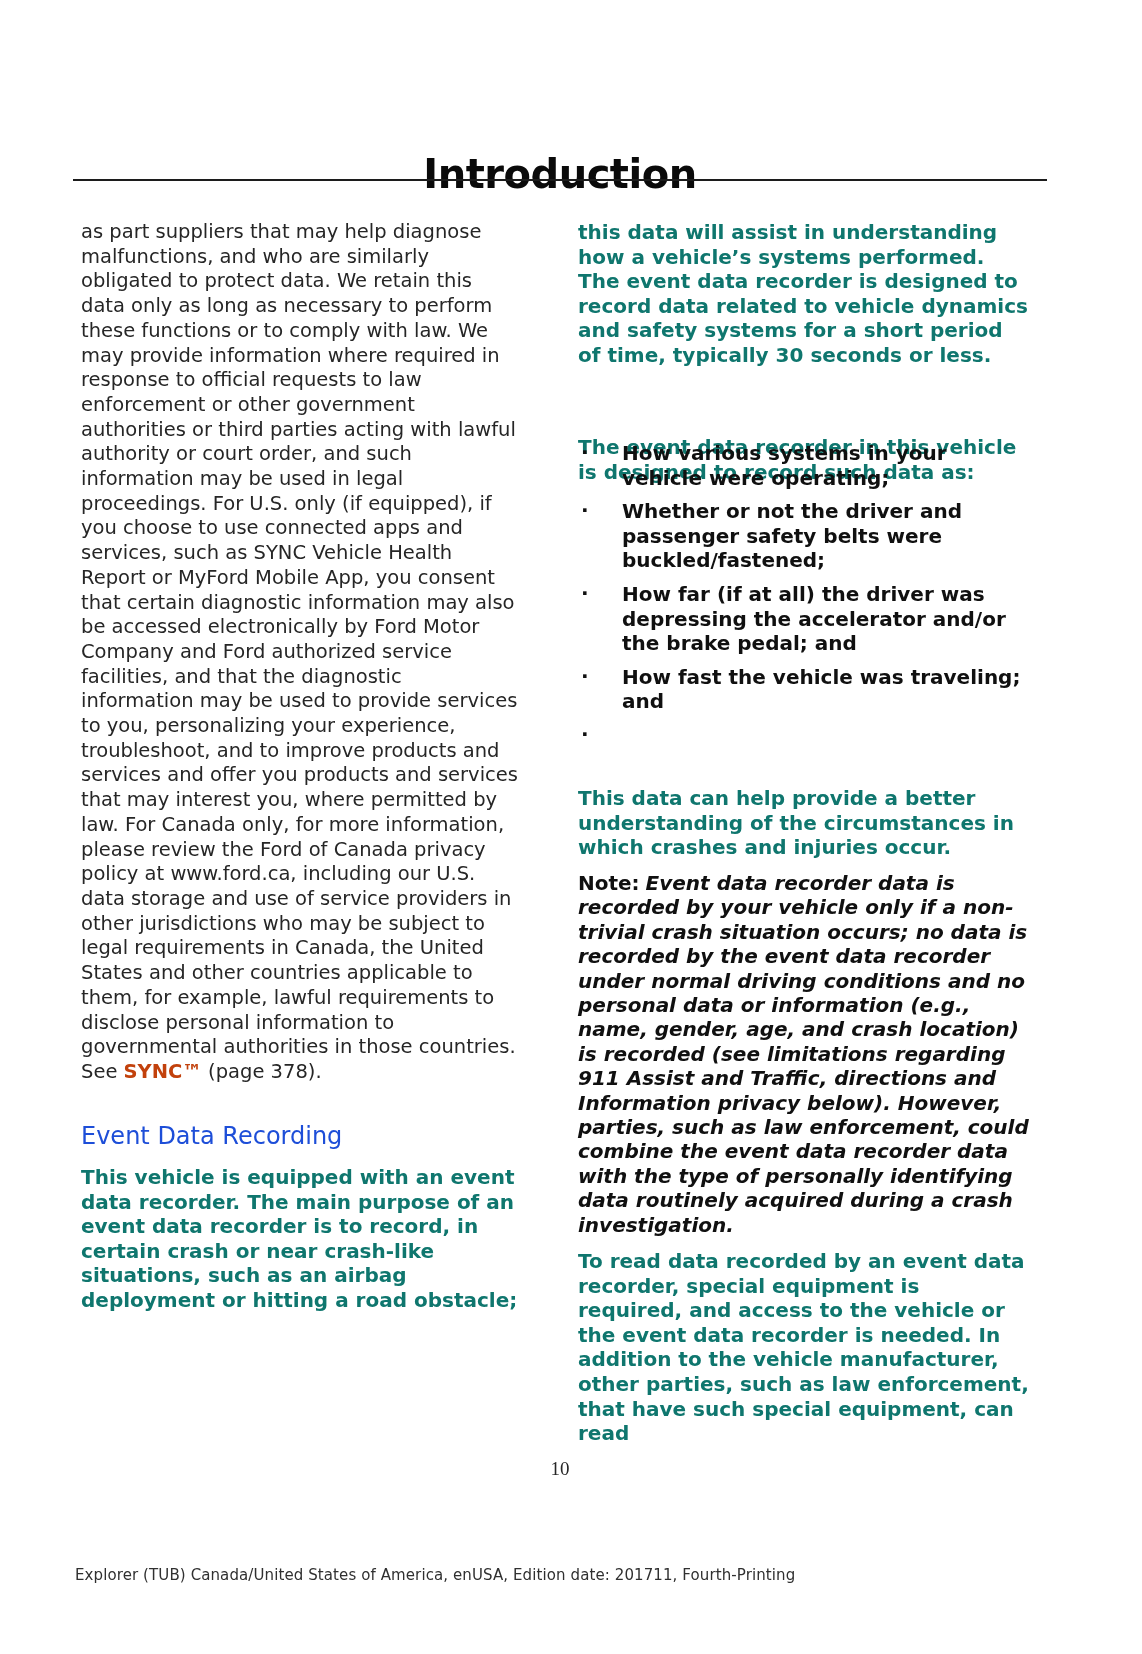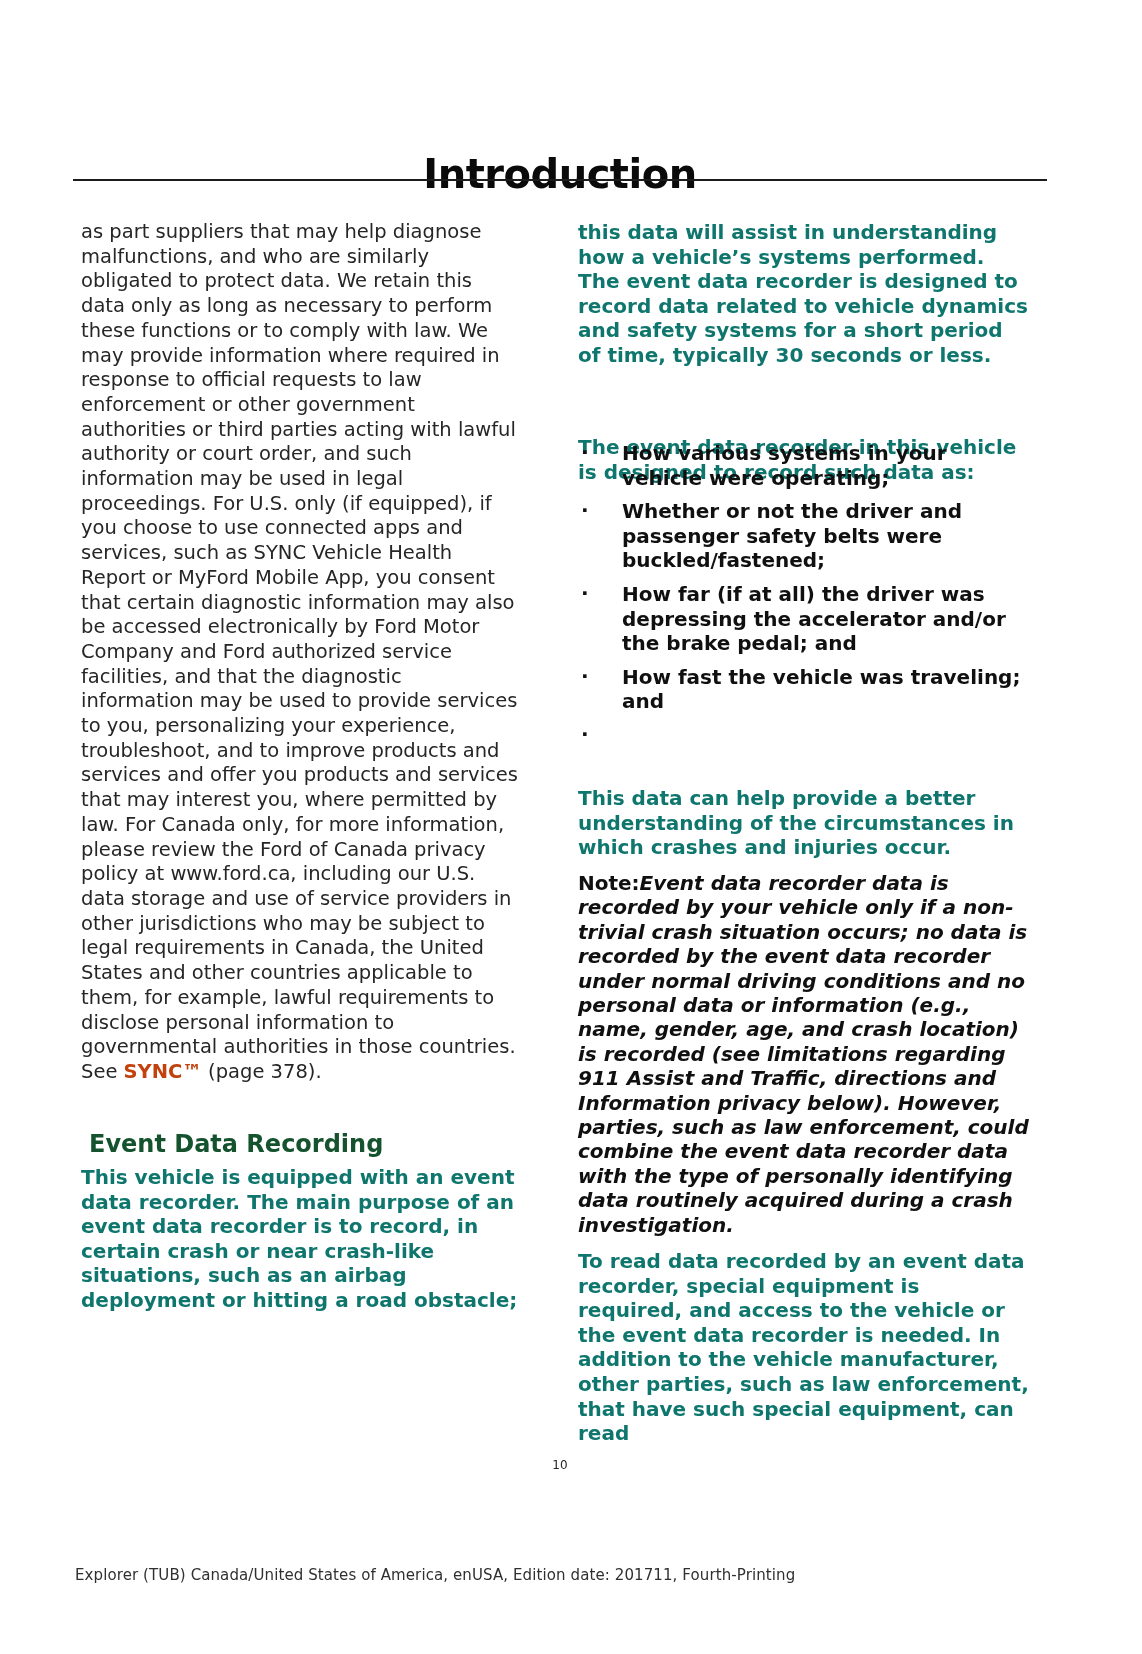--- a/index.html
+++ b/index.html
@@ -30,48 +30,48 @@
   .body-reg {
     font-size: 19.5px; line-height: 24.7px; color: #262626;
     margin: 0;
   }
   .body-bold {
     font-size: 20px; line-height: 24.6px; font-weight: 700; color: #0f766e;
     margin: 0;
   }
   .lp1      { position: absolute; top: 220px;  width: 100%; }
   .lheading { position: absolute; top: 1122px; width: 100%;
-              font-size: 24px; font-weight: 700; color: #14532d; margin: 8px; }
+              font-size: 24px; font-weight: 400; color: #1d4ed8; margin: 0; }
   .lbold    { position: absolute; top: 1165px; width: 100%; }
 
   .rp1 { position: absolute; top: 220px;  width: 100%; }
   .rp2 { position: absolute; top: 389px;  width: 100%; margin-top: 46px; }
   .rbullets {
     position: absolute; top: 441px; width: 100%;
     list-style: none; margin: 0; padding: 0;
   }
   .rbullets li {
     position: relative; padding-left: 44px; margin-bottom: 9px;
     font-size: 20px; line-height: 24.6px; font-weight: 700; color: #101010;
   }
   .rbullets .dot {
     position: absolute; left: 3px; top: -1px; font-weight: 700; color: #101010;
   }
   .rp3  { position: absolute; top: 786px;  width: 100%; }
   .rnote{ position: absolute; top: 871px;  width: 100%;
           font-size: 20px; line-height: 24.4px; font-weight: 700;
           font-style: italic; color: #101010; margin: 0; }
-  .rnote .note-label { font-style: normal; }
+  .rnote .note-label { font-style: normal; margin-right: 6px; }
   .rp4  { position: absolute; top: 1249px; width: 100%; }
 
   .inline-bold { font-weight: 700; color: #c2410c; }
 
   .page-number {
     position: absolute; left: 73px; top: 1458px; width: 974px;
-    text-align: center; font-size: 12px; color: #262626;
+    text-align: center; font-size: 19px; color: #262626; font-family: Liberation Serif, serif;
   }
   .footer {
     position: absolute; left: 75px; top: 1566px;
     font-size: 15px; letter-spacing: 0.1px; color: #303030;
   }
 </style>
 </head>
 <body>
 
 <div id="page">

